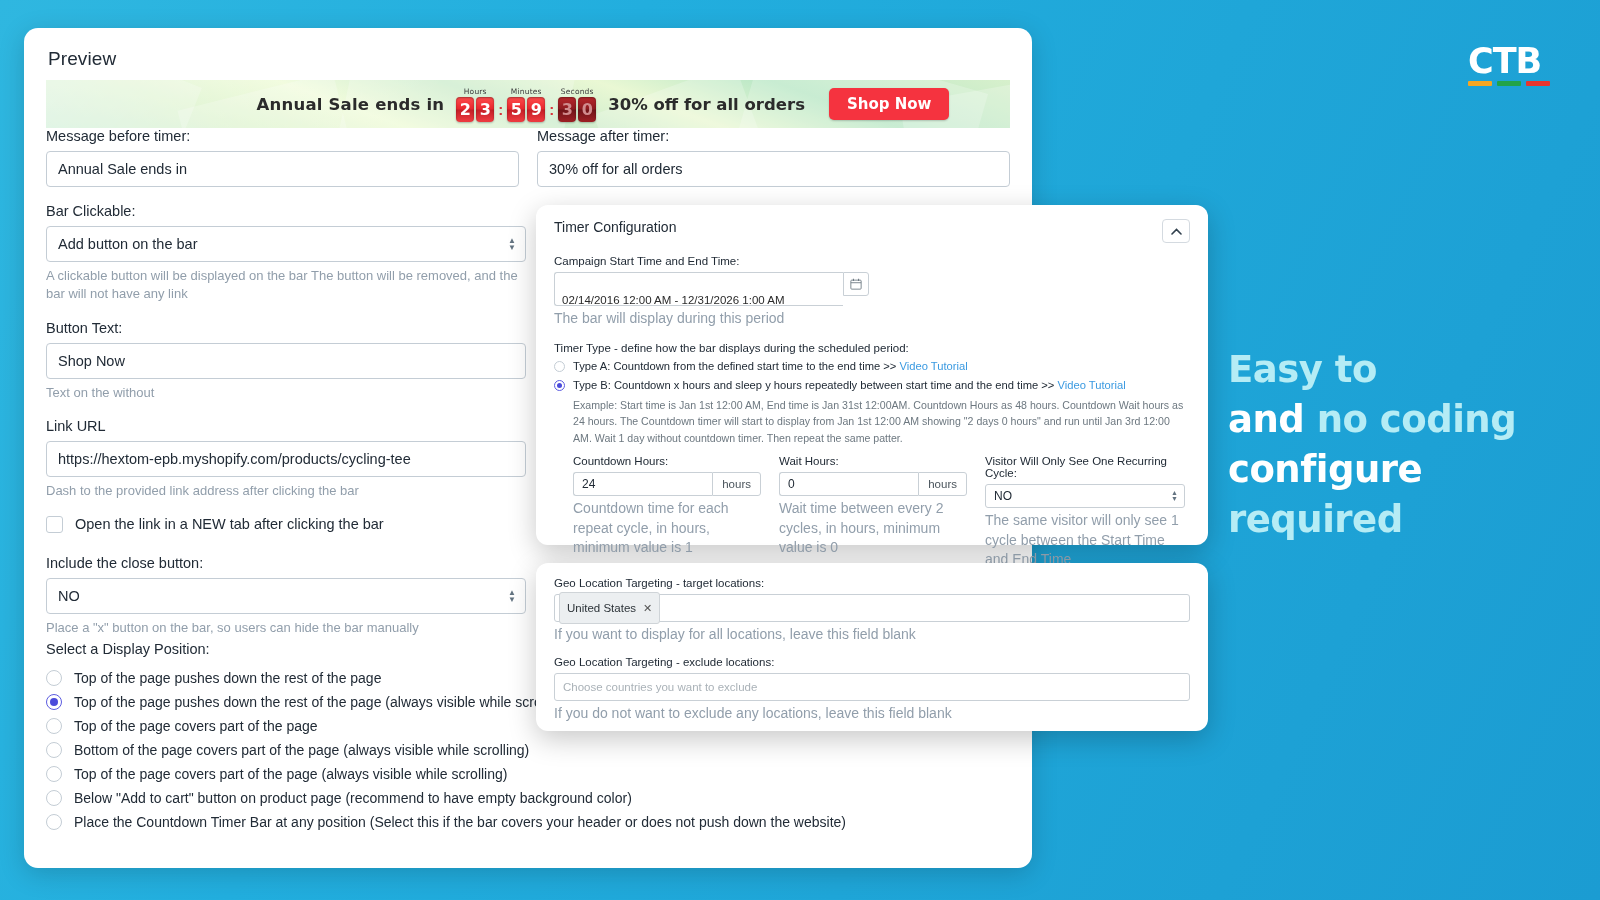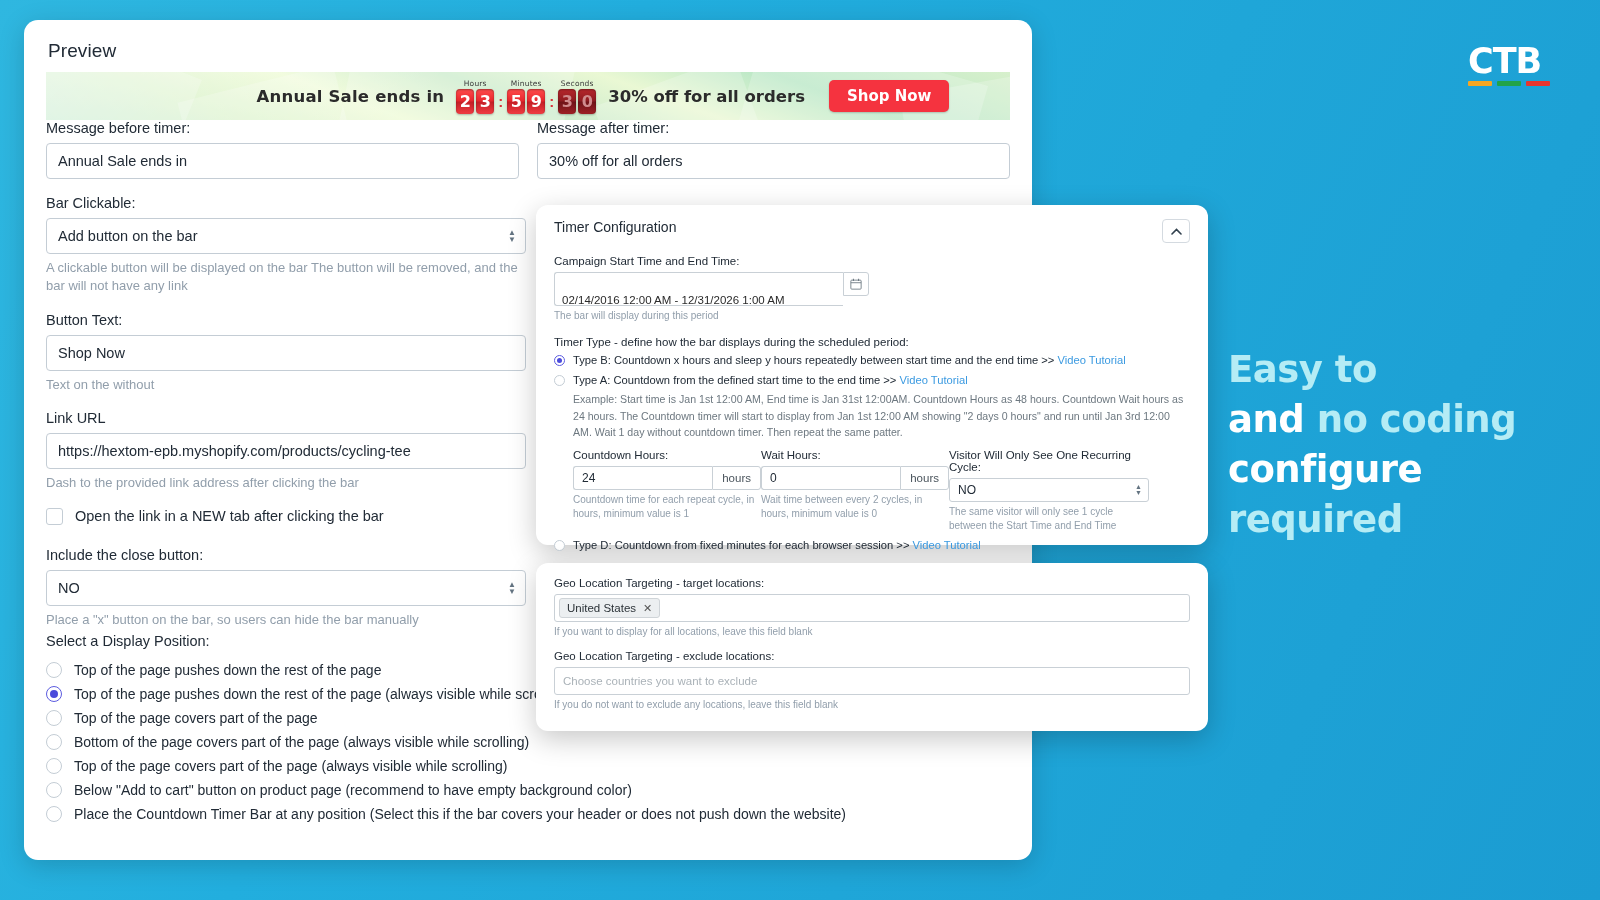--- a/index.html
+++ b/index.html
@@ -9,21 +9,21 @@
     overflow: hidden;
   }
   body {
     background: linear-gradient(115deg, #2fb7e0 0%, #22aede 32%, #1fa6d8 62%, #1b9cd2 100%);
     position: relative;
   }
 
   
   .main-card {
     position: absolute;
-    left: 24px; top: 20px;
+    left: 24px; top: 28px;
     width: 1008px; height: 840px;
     background: #ffffff;
     border-radius: 14px;
     box-shadow: 0 6px 26px rgba(0,0,0,.17);
     padding: 18px 22px 0 22px;
   }
   .preview-title {
     font-size: 19px; color: #212b36; letter-spacing: .1px;
     margin: 2px 0 10px 2px;
   }
@@ -153,21 +153,21 @@
   #geo-panel   { left: 536px; top: 563px; width: 672px; height: 168px; }
 
   .panel-head { display: flex; align-items: flex-start; justify-content: space-between; }
   .panel-title { font-size: 14px; color: #212b36; }
   .collapse-btn {
     width: 28px; height: 24px; border: 1px solid #d4dae0; border-radius: 4px;
     background: #fff; display: flex; align-items: center; justify-content: center;
     color: #31404d; font-size: 10px;
   }
   .p-label { font-size: 11.5px; color: #212b36; margin-bottom: 5px; display: block; }
-  .p-help { font-size: 10px; color: #919eab; margin-top: 3px; line-height: 1.4; }
+  .p-help { font-size: 14px; color: #919eab; margin-top: 3px; line-height: 1.4; }
   .date-wrap { display: flex; width: 315px; }
   .date-field {
     flex: 1; height: 24px; border: 1px solid #c9d0d6; border-right: none;
     border-radius: 3px 0 0 3px; font-size: 11.5px; color: #2a2a2a;
     padding: 16px 7px; line-height: 22px; background: #fff;
   }
   .cal-btn {
     width: 26px; height: 24px; border: 1px solid #c9d0d6; border-radius: 0 3px 3px 0;
     background: #fff; display: flex; align-items: center; justify-content: center;
   }
@@ -181,21 +181,21 @@
   .p-rb.on::after {
     content:""; position: absolute; left: 2px; top: 2px; width: 5px; height: 5px;
     border-radius: 50%; background: #4b4bdb;
   }
   .p-radio-lbl { font-size: 11.2px; color: #212b36; line-height: 1.3; }
   .vlink { color: #3b9ae1; }
   .example {
     font-size: 10.6px; color: #6d7880; line-height: 1.55;
     margin: 4px 0 0 19px; max-width: 625px;
   }
-  .three-col { display: flex; margin: 9px 0 0 19px; }
+  .three-col { display: flex; gap: 18px; margin: 9px 0 0 19px; }
   .tc { width: 188px; }
   .tc.wide { width: 200px; }
   .num-wrap { display: flex; }
   .num-in {
     flex: 1; height: 24px; border: 1px solid #c9d0d6; border-right: none;
     border-radius: 3px 0 0 3px; font-size: 12px; color: #212b36; padding: 0 8px;
     line-height: 22px; background: #fff;
   }
   .num-suffix {
     height: 24px; border: 1px solid #c9d0d6; border-radius: 0 3px 3px 0;
@@ -210,21 +210,21 @@
     position: absolute; right: 7px; top: 50%; transform: translateY(-50%);
     color: #637381; font-size: 7px; line-height: 6px; display: flex; flex-direction: column; gap: 2px;
   }
   .tag-field {
     border: 1px solid #c9d0d6; border-radius: 3px; background: #fff;
     height: 28px; display: flex; align-items: center; padding: 0 4px;
   }
   .tag {
     display: inline-flex; align-items: center; gap: 7px;
     background: #eceff1; border: 1px solid #cfd4d8; border-radius: 3px;
-    font-size: 11.5px; color: #2c3338; padding: 2px 7px; height: 20px;
+    font-size: 11.5px; color: #2c3338; padding: 2px 7px; height: 32px;
   }
   .tag-x { font-size: 11px; color: #555; }
   .ph-field {
     border: 1px solid #c9d0d6; border-radius: 3px; background: #fff;
     height: 28px; display: flex; align-items: center; padding: 0 8px;
     font-size: 11.5px; color: #aab2b8;
   }
 
   
   .logo { position: absolute; right: 50px; top: 44px; text-align: left; }
@@ -394,32 +394,32 @@
           <line x1="10" y1="1" x2="10" y2="3.6" stroke="#6b7680" stroke-width="1.2"></line>
         </svg>
       </div>
     </div>
     <div class="p-help">The bar will display during this period</div>
   </div>
 
   <div class="p-section-title">Timer Type - define how the bar displays during the scheduled period:</div>
 
   <div class="p-radio-row">
+    <span class="p-rb"></span>
+    <span class="p-radio-lbl">
+      <span>Type A: Countdown from the defined start time to the end time</span>
+      <span>&gt;&gt;</span>
+      <span class="vlink">Video Tutorial</span>
+    </span>
+  </div>
+
+  <div class="p-radio-row">
     <span class="p-rb on"></span>
     <span class="p-radio-lbl">
       <span>Type B: Countdown x hours and sleep y hours repeatedly between start time and the end time</span>
-      <span>&gt;&gt;</span>
-      <span class="vlink">Video Tutorial</span>
-    </span>
-  </div>
-
-  <div class="p-radio-row">
-    <span class="p-rb"></span>
-    <span class="p-radio-lbl">
-      <span>Type A: Countdown from the defined start time to the end time</span>
       <span>&gt;&gt;</span>
       <span class="vlink">Video Tutorial</span>
     </span>
   </div>
 
   <div class="example">Example: Start time is Jan 1st 12:00 AM, End time is Jan 31st 12:00AM. Countdown Hours as 48 hours. Countdown Wait hours as 24 hours. The Countdown timer will start to display from Jan 1st 12:00 AM showing "2 days 0 hours" and run until Jan 3rd 12:00 AM. Wait 1 day without countdown timer. Then repeat the same patter.</div>
 
   <div class="three-col">
     <div class="tc">
       <label class="p-label">Countdown Hours:</label>

